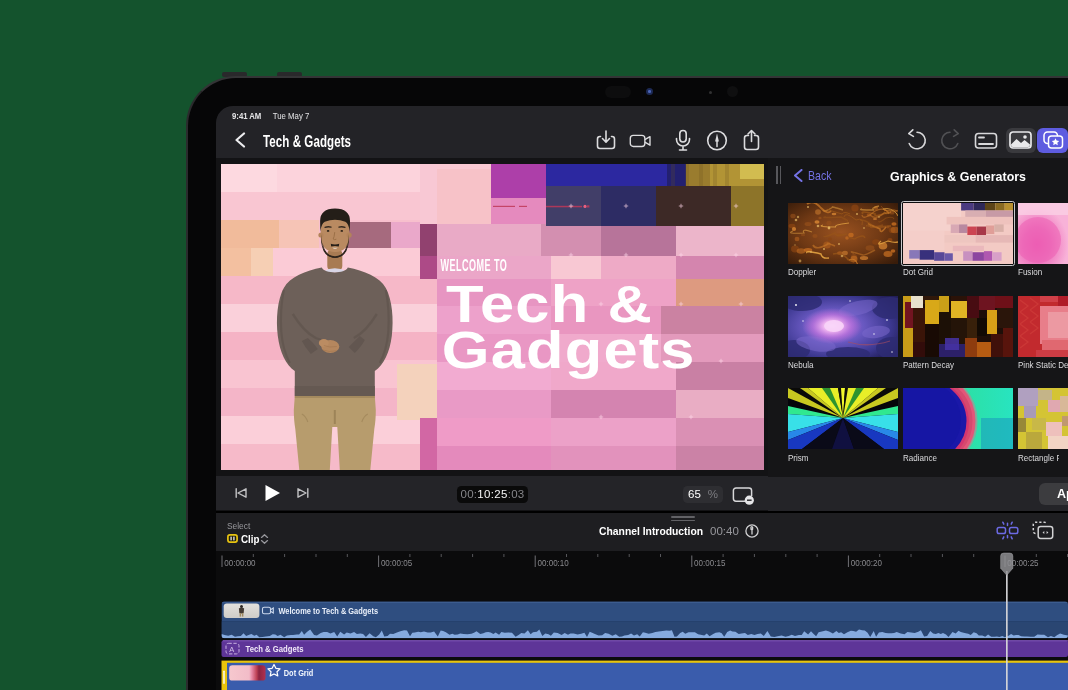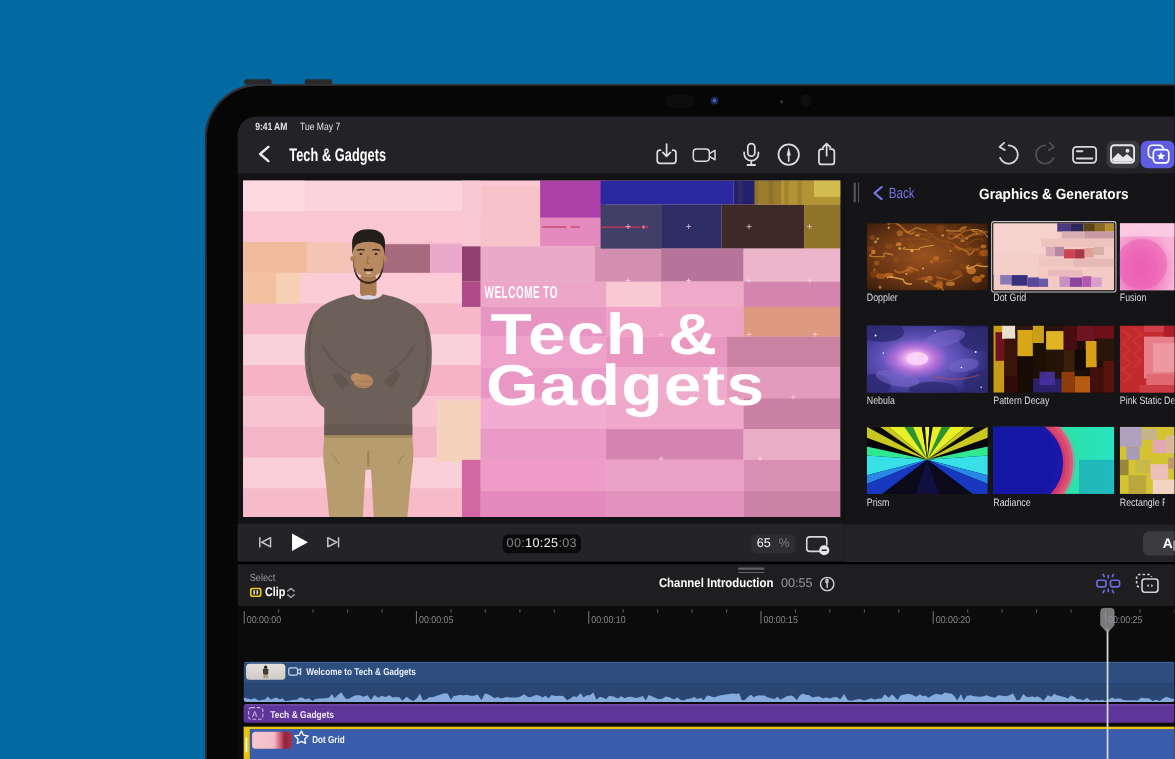--- a/index.html
+++ b/index.html
@@ -1,17 +1,17 @@
 <!DOCTYPE html>
 <html><head>
 <meta charset="utf-8">
 <style>
   html,body{margin:0;padding:0;background:#161616;}
   *{box-sizing:border-box;}
-  #page{position:relative;width:1068px;height:690px;background:#0369a1;overflow:hidden;font-family:"Liberation Sans",sans-serif;}
+  #page{position:relative;width:1068px;height:690px;background:#14532d;overflow:hidden;font-family:"Liberation Sans",sans-serif;}
   .abs{position:absolute;}
   
   #btn1{left:222px;top:72px;width:25px;height:5px;background:#29292b;border-radius:2px;}
   #btn2{left:277px;top:72px;width:25px;height:5px;background:#29292b;border-radius:2px;}
   #frame{left:185.5px;top:75.5px;width:960px;height:700px;border-top-left-radius:50px;background:#060607;border-top:2px solid #343436;border-left:2px solid #2b2b2d;}
   #screen{left:215.5px;top:105.5px;width:852.5px;height:584.5px;border-top-left-radius:17px;overflow:hidden;background:#060607;}
   #content{position:absolute;left:-215.5px;top:-105.5px;width:1068px;height:690px;}
   
   #chrome{left:215px;top:105px;width:853px;height:52.5px;background:#232327;}
   #statusbar{left:232px;top:109.5px;width:300px;height:12px;color:#e4e4e6;font-size:9.5px;font-weight:bold;letter-spacing:0px;transform:scaleX(0.82);transform-origin:left top;}
@@ -556,21 +556,21 @@
       <svg class="abs" style="left:226.5px;top:533.5px;width:11px;height:9px;" viewBox="0 0 11 9">
         <rect x="0.9" y="0.9" width="9.2" height="7.2" rx="2" stroke="#e8c412" stroke-width="1.7" fill="#23200a"></rect>
         <rect x="3.4" y="2.6" width="1.4" height="3.8" fill="#ddd"></rect>
           <rect x="6.2" y="2.6" width="1.4" height="3.8" fill="#ddd"></rect>
       </svg>
       <div class="abs" style="left:241px;top:532.5px;color:#fff;font-size:11.5px;font-weight:bold;transform:scaleX(0.85);transform-origin:left top;">Clip</div>
       <svg class="abs" style="left:259.5px;top:533.5px;width:9px;height:10px;" viewBox="0 0 9 10">
         <path d="M1.5 3.4 L4.5 0.8 L7.5 3.4 M1.5 6.6 L4.5 9.2 L7.5 6.6" stroke="#98989d" stroke-width="1.3" fill="none" stroke-linecap="round" stroke-linejoin="round"></path>
       </svg>
       <div class="abs" style="left:599px;top:524.5px;color:#fff;font-size:11.5px;font-weight:bold;transform:scaleX(0.90);transform-origin:left top;">Channel Introduction</div>
-      <div class="abs" style="left:710px;top:524.5px;color:#98989d;font-size:11.5px;">00:55</div>
+      <div class="abs" style="left:710px;top:524.5px;color:#98989d;font-size:11.5px;">00:40</div>
       <svg class="abs" style="left:745px;top:524px;width:14px;height:14px;" viewBox="0 0 14 14">
         <circle cx="7" cy="7" r="6.1" stroke="#d0d0d2" stroke-width="1.3" fill="none"></circle>
         <path d="M6.2 4.2 A0.9 0.9 0 1 1 7.4 4.2 A0.9 0.9 0 1 1 6.2 4.2 M7 6.3 V10" stroke="#d0d0d2" stroke-width="1.3" fill="none" stroke-linecap="round"></path>
       </svg>
       <svg class="abs" style="left:996px;top:521px;width:23px;height:19px;" viewBox="0 0 23 19">
         <g stroke="#6c6ae4" stroke-width="1.5" fill="none" stroke-linecap="round">
           <rect x="1.2" y="6.5" width="8.3" height="6" rx="1.8"></rect>
           <rect x="13.5" y="6.5" width="8.3" height="6" rx="1.8"></rect>
           <path d="M11.5 2.2 V4.4 M11.5 14.6 V16.8 M6.8 1.2 L7.8 3.2 M16.2 1.2 L15.2 3.2 M6.8 17.8 L7.8 15.8 M16.2 17.8 L15.2 15.8"></path>
         </g>

